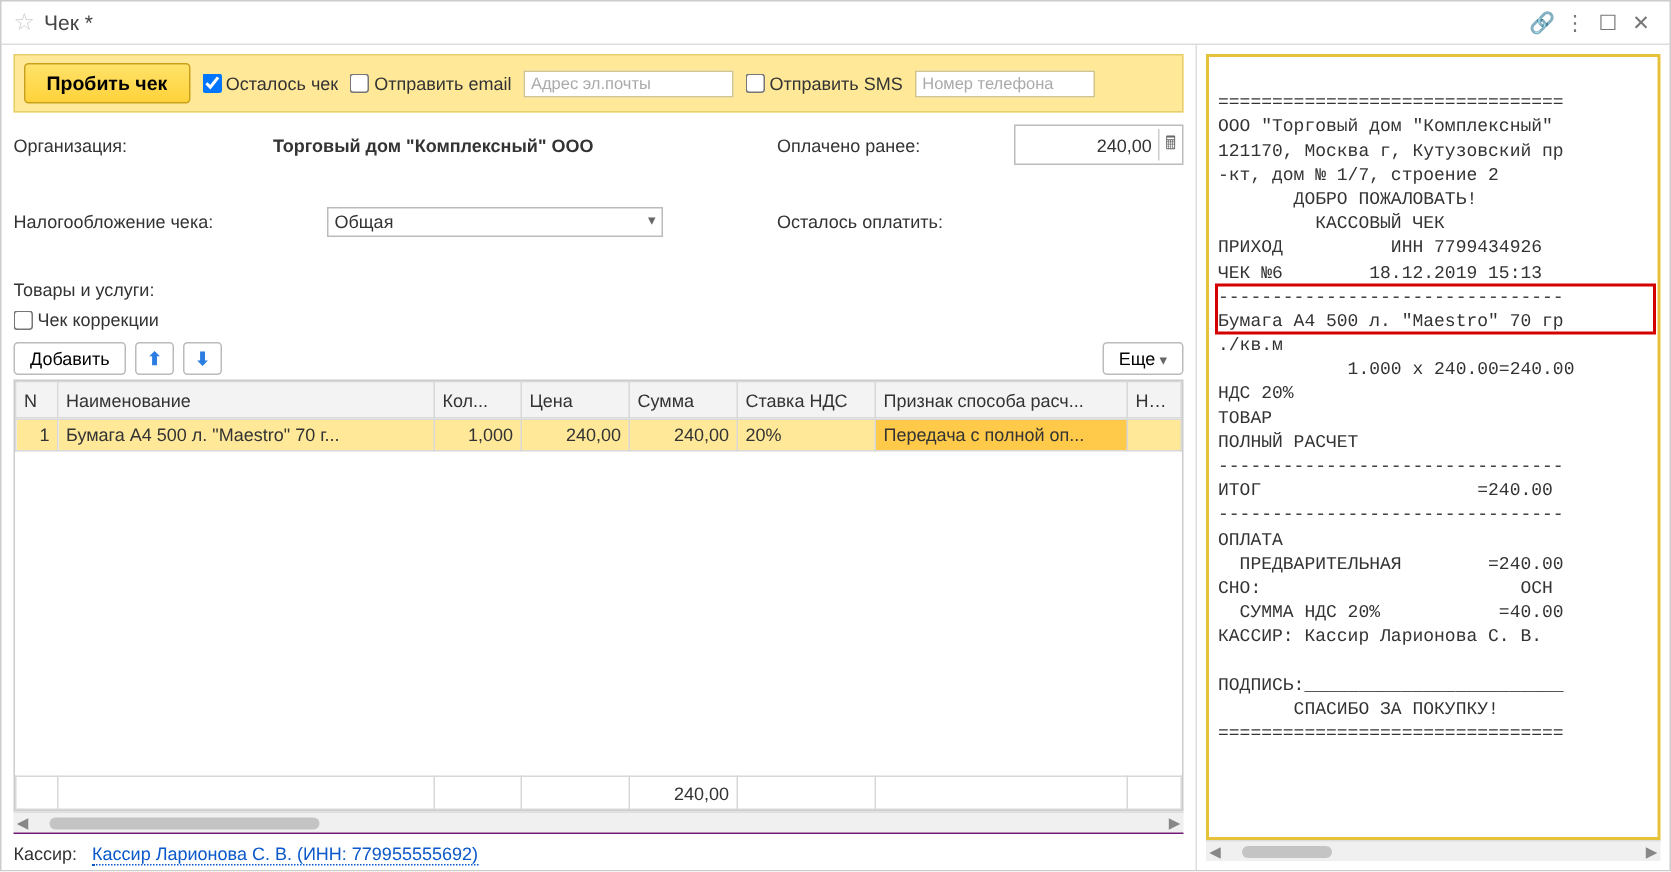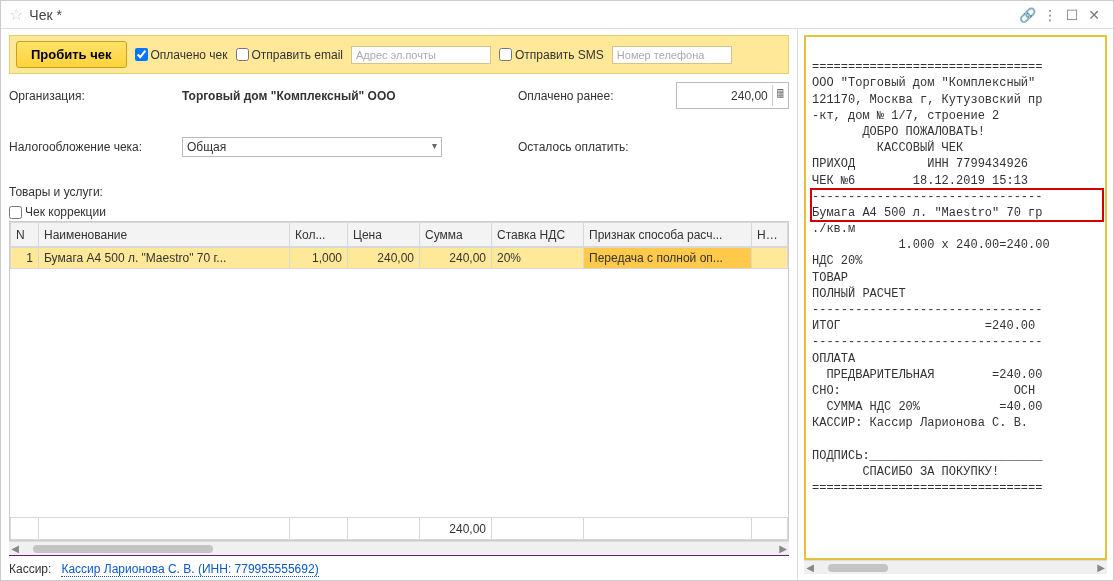--- a/index.html
+++ b/index.html
@@ -50,21 +50,21 @@
     row-gap: 6px; column-gap: 6px;
     align-items: center;
     margin-bottom: 6px;
     gap: 28px;
   }
   .lbl { color: #333; }
   .val { color: #333; }
   .link { color: #0a58ca; cursor: pointer; border-bottom: 1px dotted #0a58ca; }
   .select-like {
     border: 1px solid #bbb; padding: 2px 18px 2px 4px;
-    position: relative; background: #fff;
+    position: relative; background: #fff; margin-left: 36px;
   }
   .select-like::after {
     content: "▾"; position: absolute; right: 4px; top: 2px; color: #666; font-size: 10px;
   }
   .numbox {
     border: 1px solid #bbb; padding: 2px 4px; text-align: right;
     display: flex; align-items: center; justify-content: flex-end; gap: 4px;
     background: #fff;
   }
   .numbox .calc {
@@ -136,21 +136,21 @@
   </div>
 
   <div class="content">
 
     <div class="left">
 
       <div class="toolbar-strip">
         <button class="btn-primary">Пробить чек</button>
         <label class="chk">
           <input type="checkbox" checked="" style="">
-          <span>Оплачено чек</span>
+          <span>Осталось чек</span>
         </label>
         <label class="chk">
           <input type="checkbox" style="">
           <span>Отправить email</span>
         </label>
         <div class="inline-input" style="width:140px">Адрес эл.почты</div>
         <label class="chk">
           <input type="checkbox" style="">
           <span>Отправить SMS</span>
         </label>
@@ -179,20 +179,31 @@
         <div></div>
           <div></div>
           <div></div>
       </div>
 
       <label class="chk" style="margin-bottom:2px">
         <input type="checkbox" style="">
         <span>Чек коррекции</span>
       </label>
 
+      <div class="tbl-toolbar">
+        <button class="btn-sm">Добавить</button>
+        <div class="btn-icon">
+            <span class="arrow-up">⬆</span>
+          </div>
+        <div class="btn-icon">
+            <span class="arrow-down">⬇</span>
+          </div>
+        <div class="spacer"></div>
+        <button class="btn-sm btn-dd">Еще</button>
+      </div>
 
       <div class="table-wrap">
         <table class="grid">
           <colgroup>
             <col style="width:28px">
               <col>
               <col style="width:58px">
               <col style="width:72px">
             <col style="width:72px">
               <col style="width:92px">

